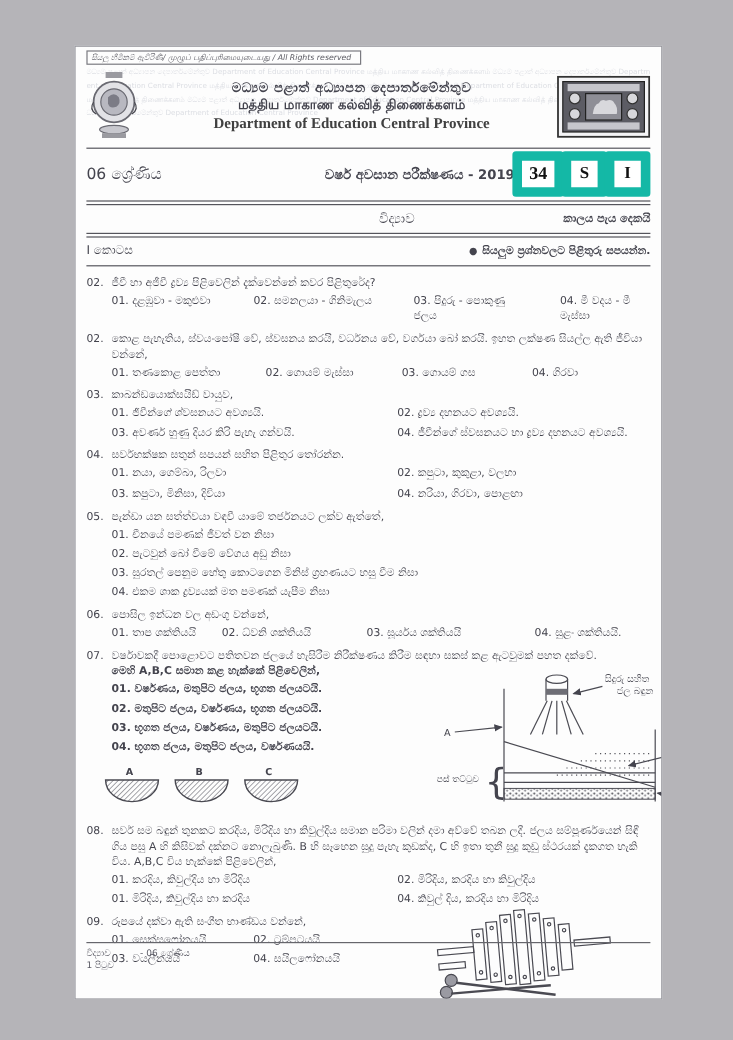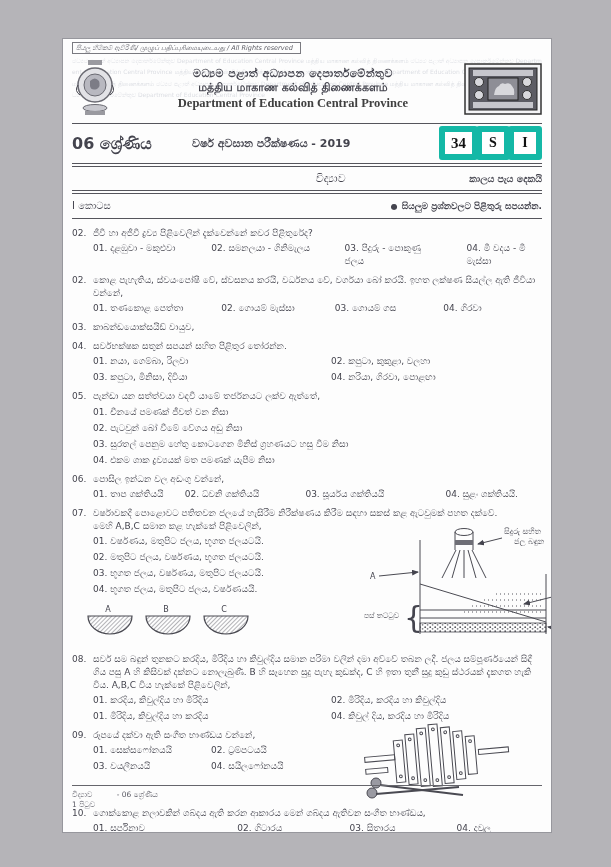--- a/index.html
+++ b/index.html
@@ -28,25 +28,25 @@
   .emblem-wrap{position:relative;z-index:1;width:52px;display:flex;justify-content:flex-start;}
   .header-center{position:relative;z-index:1;flex:1;text-align:center;}
   .dept-si{font-size:11px;font-weight:bold;letter-spacing:.5px;}
   .dept-ta{font-size:11px;font-weight:bold;margin-top:1px;}
   .dept-en{font-family:"Liberation Serif","DejaVu Serif",serif;font-size:12.5px;font-weight:bold;margin-top:1px;color:#404040;}
   .stamp-wrap{position:relative;z-index:1;width:80px;display:flex;justify-content:flex-end;}
   
   .hline{border-top:1px solid #55555c;}
   .dline{border-top:1px solid #55555c;border-bottom:1px solid #55555c;height:2px;}
   .grade-row{display:flex;align-items:center;padding:2px 0 3px;}
-  .grade{font-size:16px;font-weight:bold;width:120px;}
-  .exam-title{flex:1;text-align:left;font-size:11px;font-weight:bold;}
+  .grade{font-size:13px;font-weight:normal;width:120px;}
+  .exam-title{flex:1;text-align:right;font-size:11px;font-weight:bold;}
   .code-box{display:flex;}
   .code-cell{
-    border:6px solid #14b8a6;border-radius:3px;margin-left:-2px;background:#fff;
+    border:8px solid #14b8a6;border-radius:3px;margin-left:-2px;background:#fff;
     min-width:22px;height:22px;display:flex;align-items:center;justify-content:center;
     font-family:"Liberation Serif","DejaVu Serif",serif;font-weight:bold;font-size:14px;color:#111;
   }
   .code-cell.num{min-width:27px;font-size:15px;}
   .subject-row{display:flex;align-items:center;padding:5px 0;}
   .subject-spacer{width:120px;}
   .subject{flex:1;text-align:center;font-size:11px;}
   .duration{font-size:9.5px;font-weight:bold;}
   .part-row{display:flex;align-items:center;justify-content:space-between;padding:6px 0;}
   .part-label{font-size:10px;}
@@ -59,21 +59,21 @@
   .q-num{min-width:21px;flex:0 0 21px;}
   .q-stem{flex:1;}
   .opts{margin-left:21px;margin-top:2px;}
   .g-row4a{display:grid;grid-template-columns:1.25fr 1.45fr 1.3fr 1fr;gap:24px;}
   .g-row4b{display:grid;grid-template-columns:1.3fr 1.15fr 1.1fr 1fr;}
   .g-row4c{display:grid;grid-template-columns:.95fr 1.25fr 1.45fr 1fr;}
   .g-row4d{display:grid;grid-template-columns:1.35fr 1.05fr 1fr .8fr;}
   .g-2col{display:grid;grid-template-columns:53% 47%;row-gap:3px;}
   .g-stack{display:grid;grid-template-columns:1fr;row-gap:3px;}
   .q7-flex{display:flex;align-items:flex-start;}
-  .q7-left{width:292px;flex:0 0 292px;}
+  .q7-left{width:292px;flex:0 0 292px;font-weight:bold;}
   .q7-right{flex:1;display:flex;justify-content:flex-end;padding-top:2px;}
   .bowls{margin:7px 0 0 14px;}
   .q9-flex{display:flex;align-items:flex-start;}
   .q9-left{width:262px;flex:0 0 262px;}
   .q9-grid{display:grid;grid-template-columns:118px auto;row-gap:3px;}
   .q9-right{flex:1;display:flex;justify-content:center;margin-top:-8px;}
   svg .ln{stroke:#4a4a52;stroke-width:1;fill:none;}
   svg text{fill:#44444e;}
   
   .footer{
@@ -180,20 +180,26 @@
         <span>02. ගොයම් මැස්සා</span>
         <span>03. ගොයම් ගස</span>
         <span>04. ගිරවා</span>
       </div>
     </div>
 
     <div class="q">
       <div class="q-head">
         <span class="q-num">03.</span>
         <span class="q-stem">කාබන්ඩයොක්සයිඩ් වායුව,</span>
+      </div>
+      <div class="opts g-2col">
+        <span>01. ජීවීන්ගේ ශ්වසනයට අවශ්‍යයි.</span>
+        <span>02. ද්‍රව්‍ය දහනයට අවශ්‍යයි.</span>
+        <span>03. අවර්ණ හුණු දියර කිරි පැහැ ගන්වයි.</span>
+        <span>04. ජීවීන්ගේ ස්වසනයට හා ද්‍රව්‍ය දහනයට අවශ්‍යයි.</span>
       </div>
     </div>
 
     <div class="q">
       <div class="q-head">
         <span class="q-num">04.</span>
         <span class="q-stem">සර්වභක්ෂක සතුන් සපයන් සහිත පිළිතුර තෝරන්න.</span>
       </div>
       <div class="opts g-2col">
         <span>01. නයා, ගෙම්බා, රිලවා</span>

